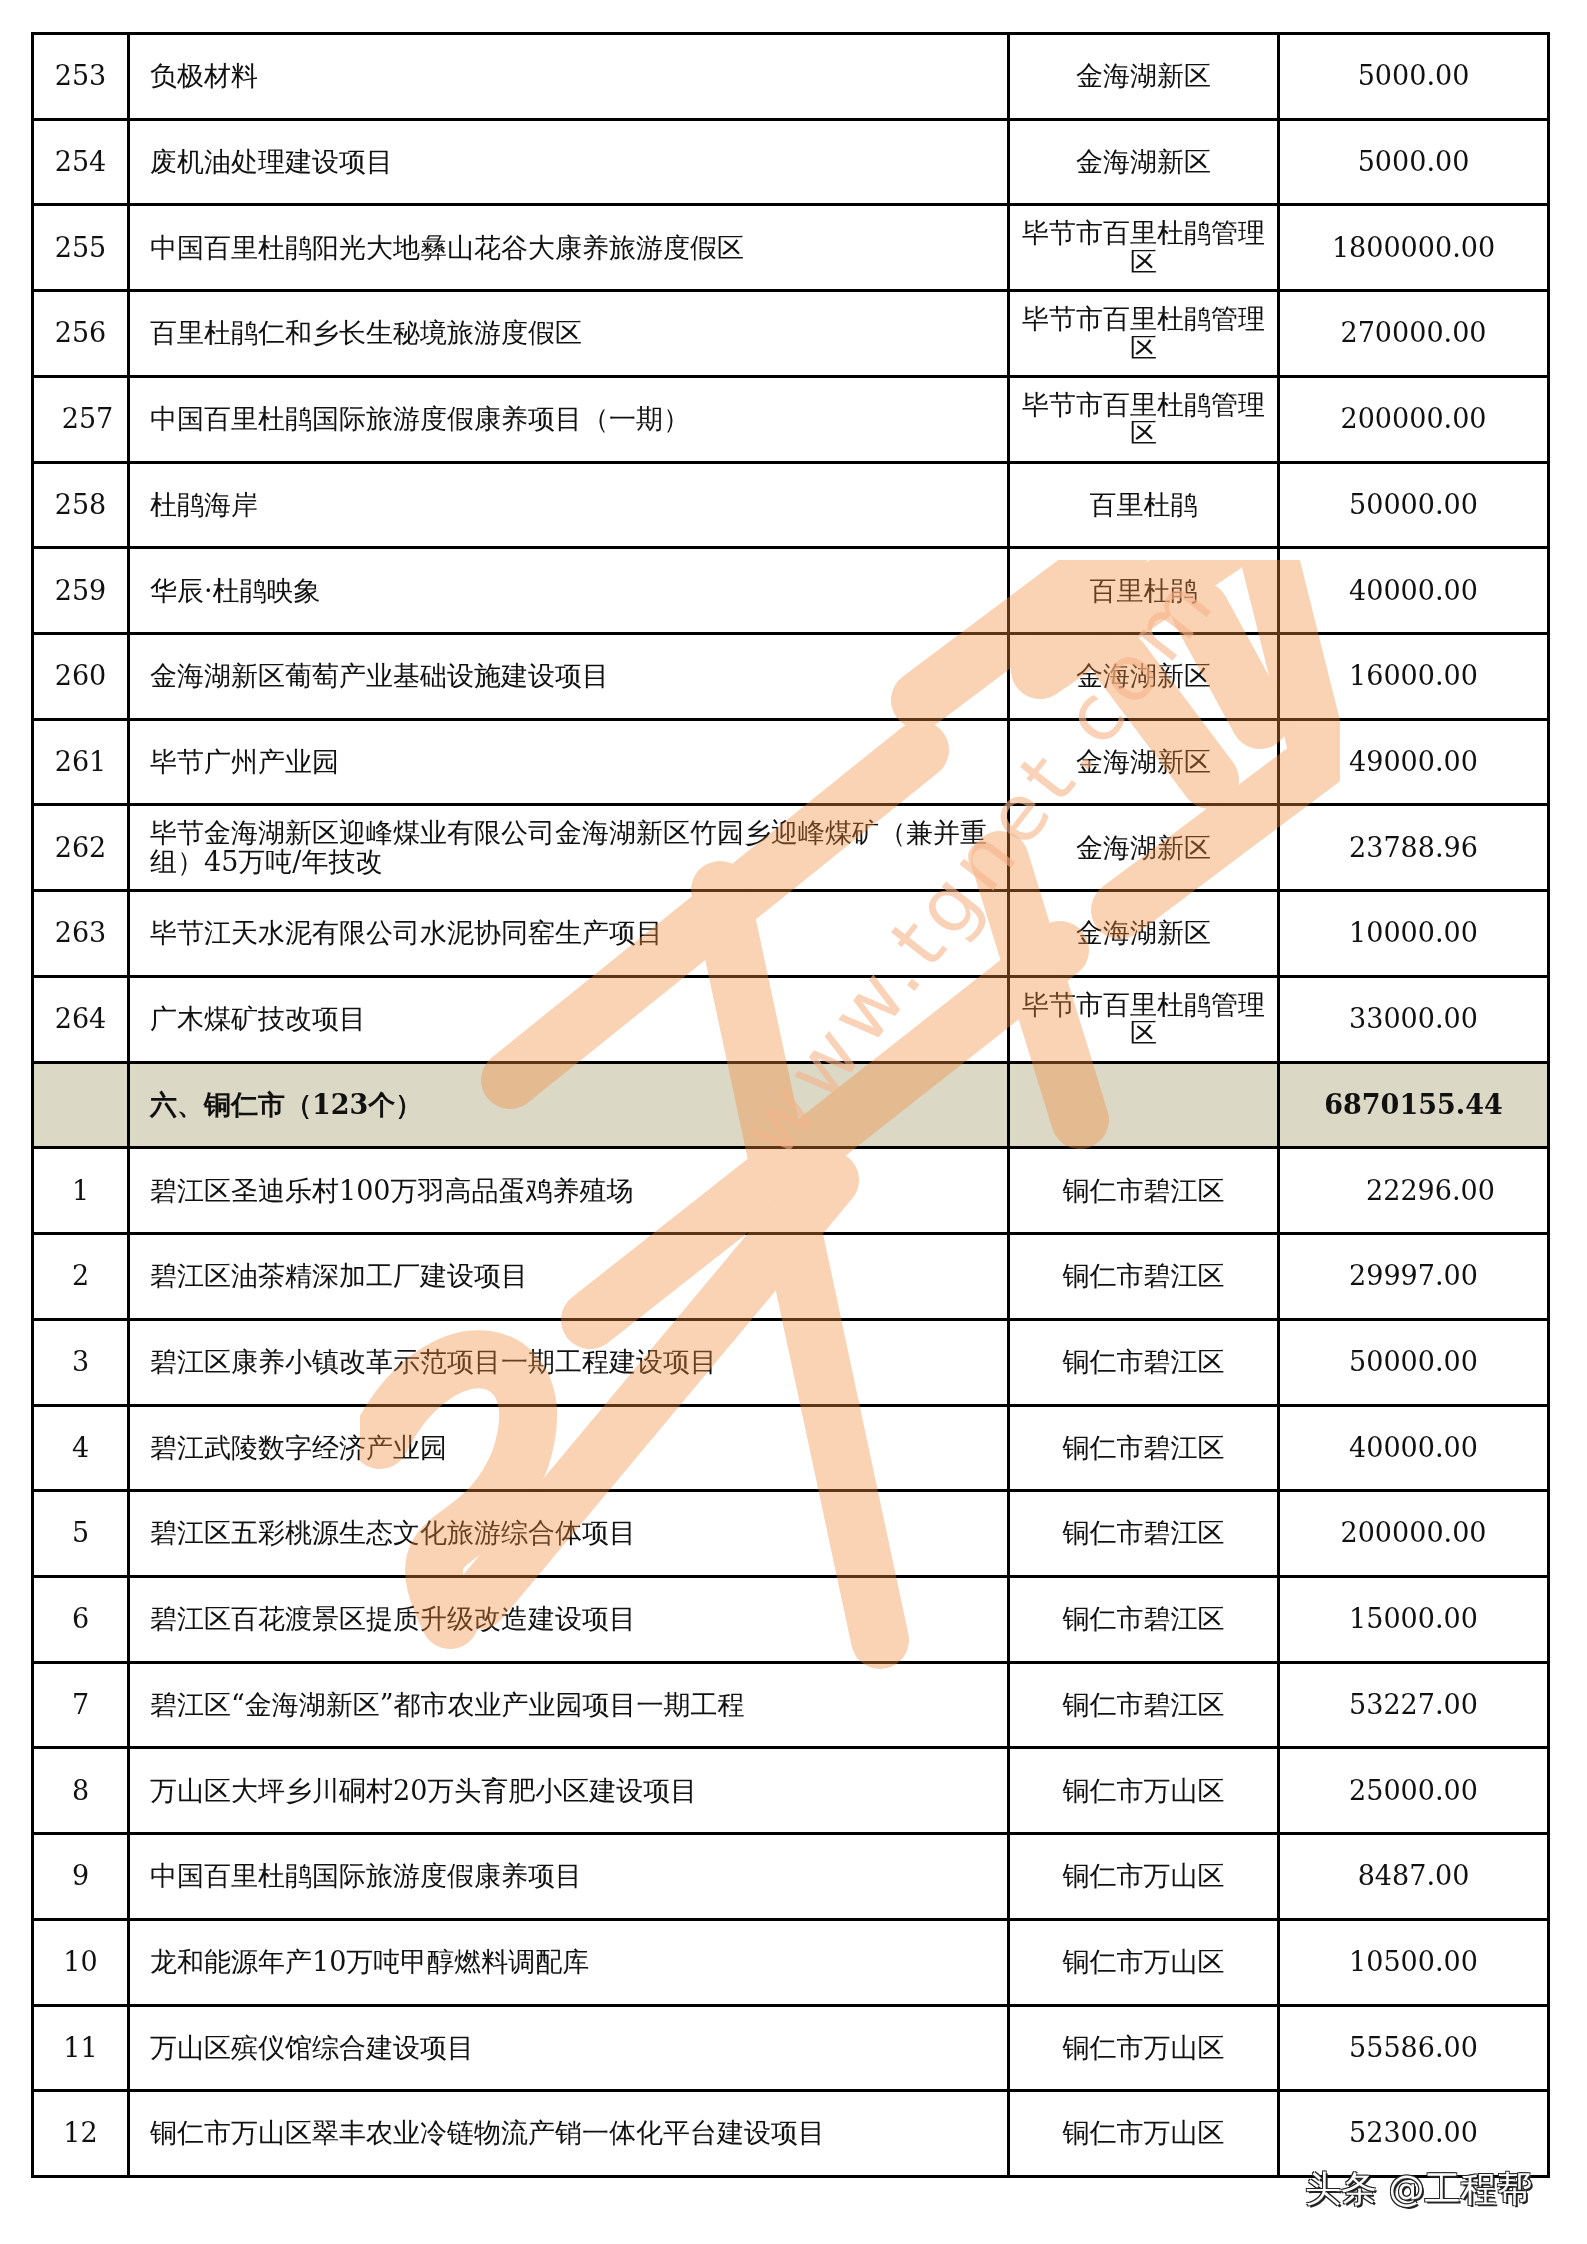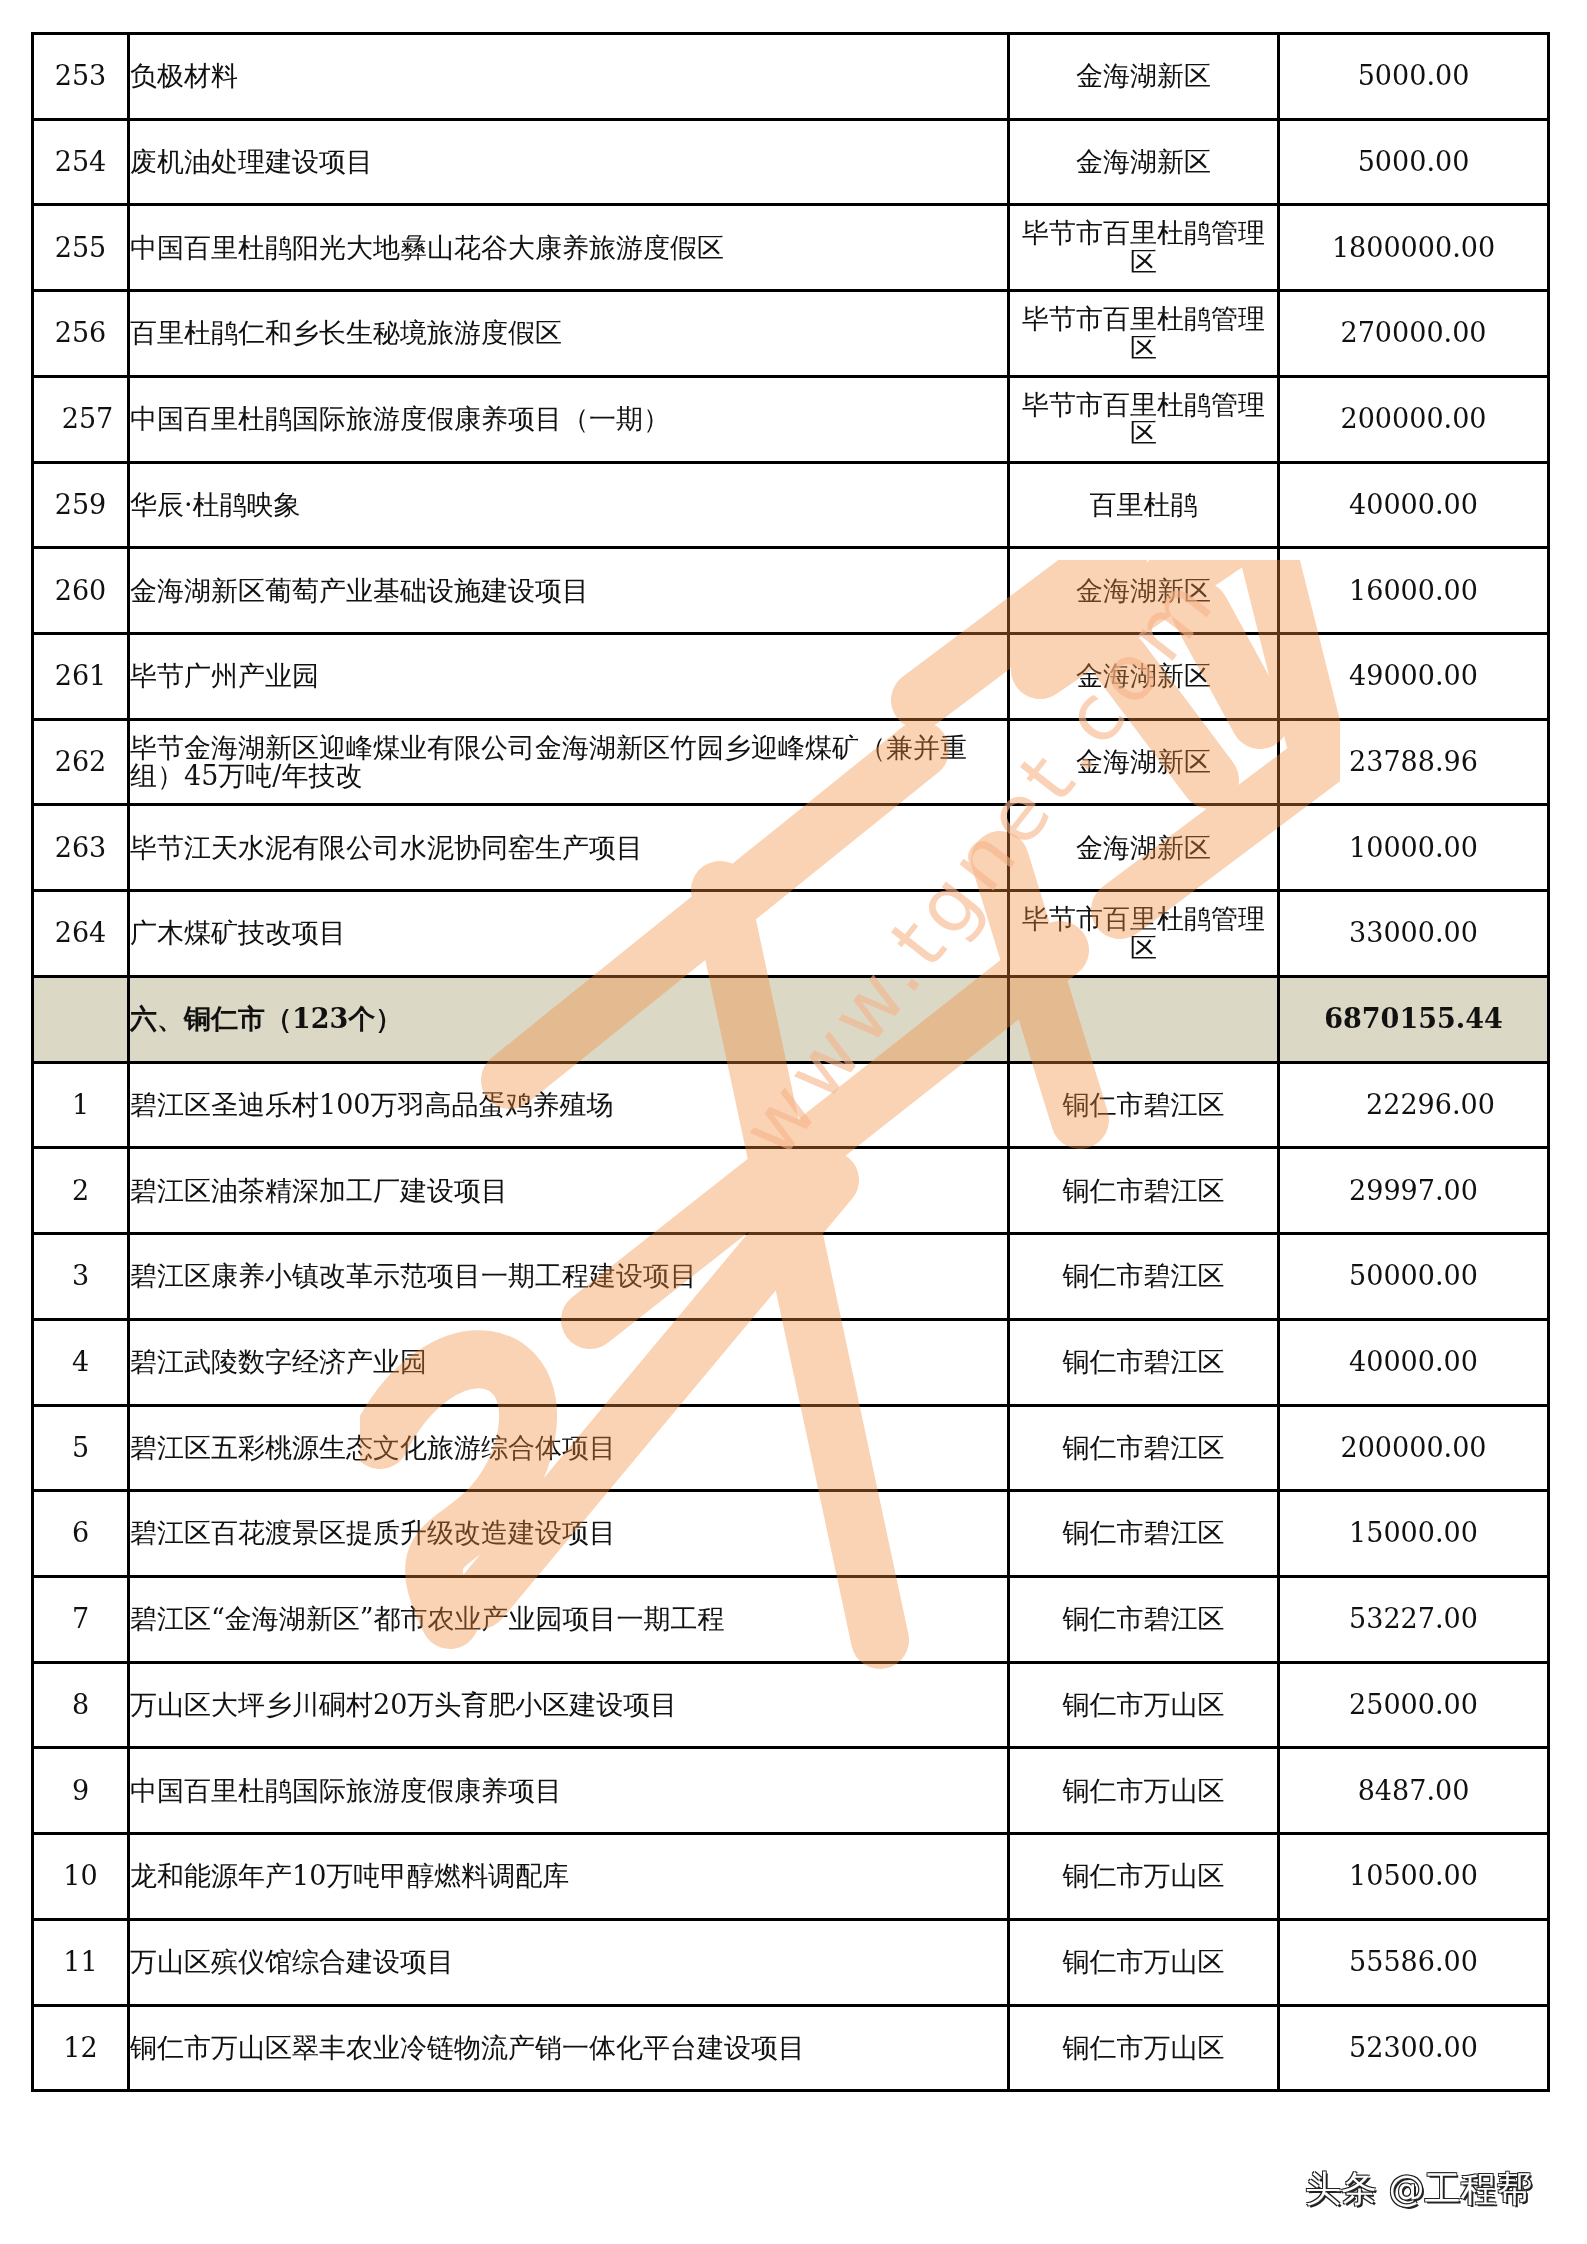--- a/index.html
+++ b/index.html
@@ -5,21 +5,21 @@
     html, body { margin: 0; padding: 0; background: #ffffff; }
     body { width: 1587px; height: 2244px; position: relative; overflow: hidden;
            font-family: "DejaVu Serif", "Liberation Serif", serif; color: #111; }
     .sheet { position: absolute; left: 31px; top: 32px; width: 1516px; }
     table { border-collapse: collapse; table-layout: fixed; width: 1516px; }
     col.c-no { width: 96px; } col.c-name { width: 880px; }
     col.c-area { width: 270px; } col.c-amt { width: 270px; }
     td { border: 3px solid #000; height: 80px; padding: 0 6px; font-size: 27px;
          line-height: 1.05; vertical-align: middle; box-sizing: border-box; }
     td.no { text-align: center; padding: 0; }
-    td.name { text-align: left; padding-left: 0; }
+    td.name { text-align: left; padding-left: 20px; }
     td.area { text-align: center; padding: 0 4px; }
     td.amt { text-align: center; }
     tr.section td { background: #dcd8c6; font-weight: bold; }
     .wm { position: absolute; pointer-events: none; }
     .wm-logo { left: 360px; top: 560px; width: 980px; height: 1160px; opacity: 0.38; }
     .wm-url { left: 760px; top: 1100px; transform: rotate(-52deg); transform-origin: left center;
               font-family: "DejaVu Sans", sans-serif; font-size: 78px; color: #f6b58a; opacity: 0.6;
               letter-spacing: 8px; white-space: nowrap; }
     .credit { position: absolute; left: 1305px; top: 2165px; font-family: "DejaVu Sans", sans-serif;
               font-size: 36px; color: #fff; text-shadow: 2px 2px 0 #222, -1px -1px 0 #222, 1px -1px 0 #222, -1px 1px 0 #222; }
@@ -60,20 +60,26 @@
           <td class="area" style="height: 85.72px;">毕节市百里杜鹃管理区</td>
           <td class="amt" style="height: 85.72px;">270000.00</td>
         </tr>
         <tr>
           <td class="no" style="height: 85.72px; padding-left: 14px;">257</td>
           <td class="name" style="height: 85.72px;">中国百里杜鹃国际旅游度假康养项目（一期）</td>
           <td class="area" style="height: 85.72px;">毕节市百里杜鹃管理区</td>
           <td class="amt" style="height: 85.72px;">200000.00</td>
         </tr>
         <tr>
+          <td class="no" style="height: 85.72px;">258</td>
+          <td class="name" style="height: 85.72px;">杜鹃海岸</td>
+          <td class="area" style="height: 85.72px;">百里杜鹃</td>
+          <td class="amt" style="height: 85.72px;">50000.00</td>
+        </tr>
+        <tr>
           <td class="no" style="height: 85.72px;">259</td>
           <td class="name" style="height: 85.72px;">华辰·杜鹃映象</td>
           <td class="area" style="height: 85.72px;">百里杜鹃</td>
           <td class="amt" style="height: 85.72px;">40000.00</td>
         </tr>
         <tr>
           <td class="no" style="height: 85.72px;">260</td>
           <td class="name" style="height: 85.72px;">金海湖新区葡萄产业基础设施建设项目</td>
           <td class="area" style="height: 85.72px;">金海湖新区</td>
           <td class="amt" style="height: 85.72px;">16000.00</td>

